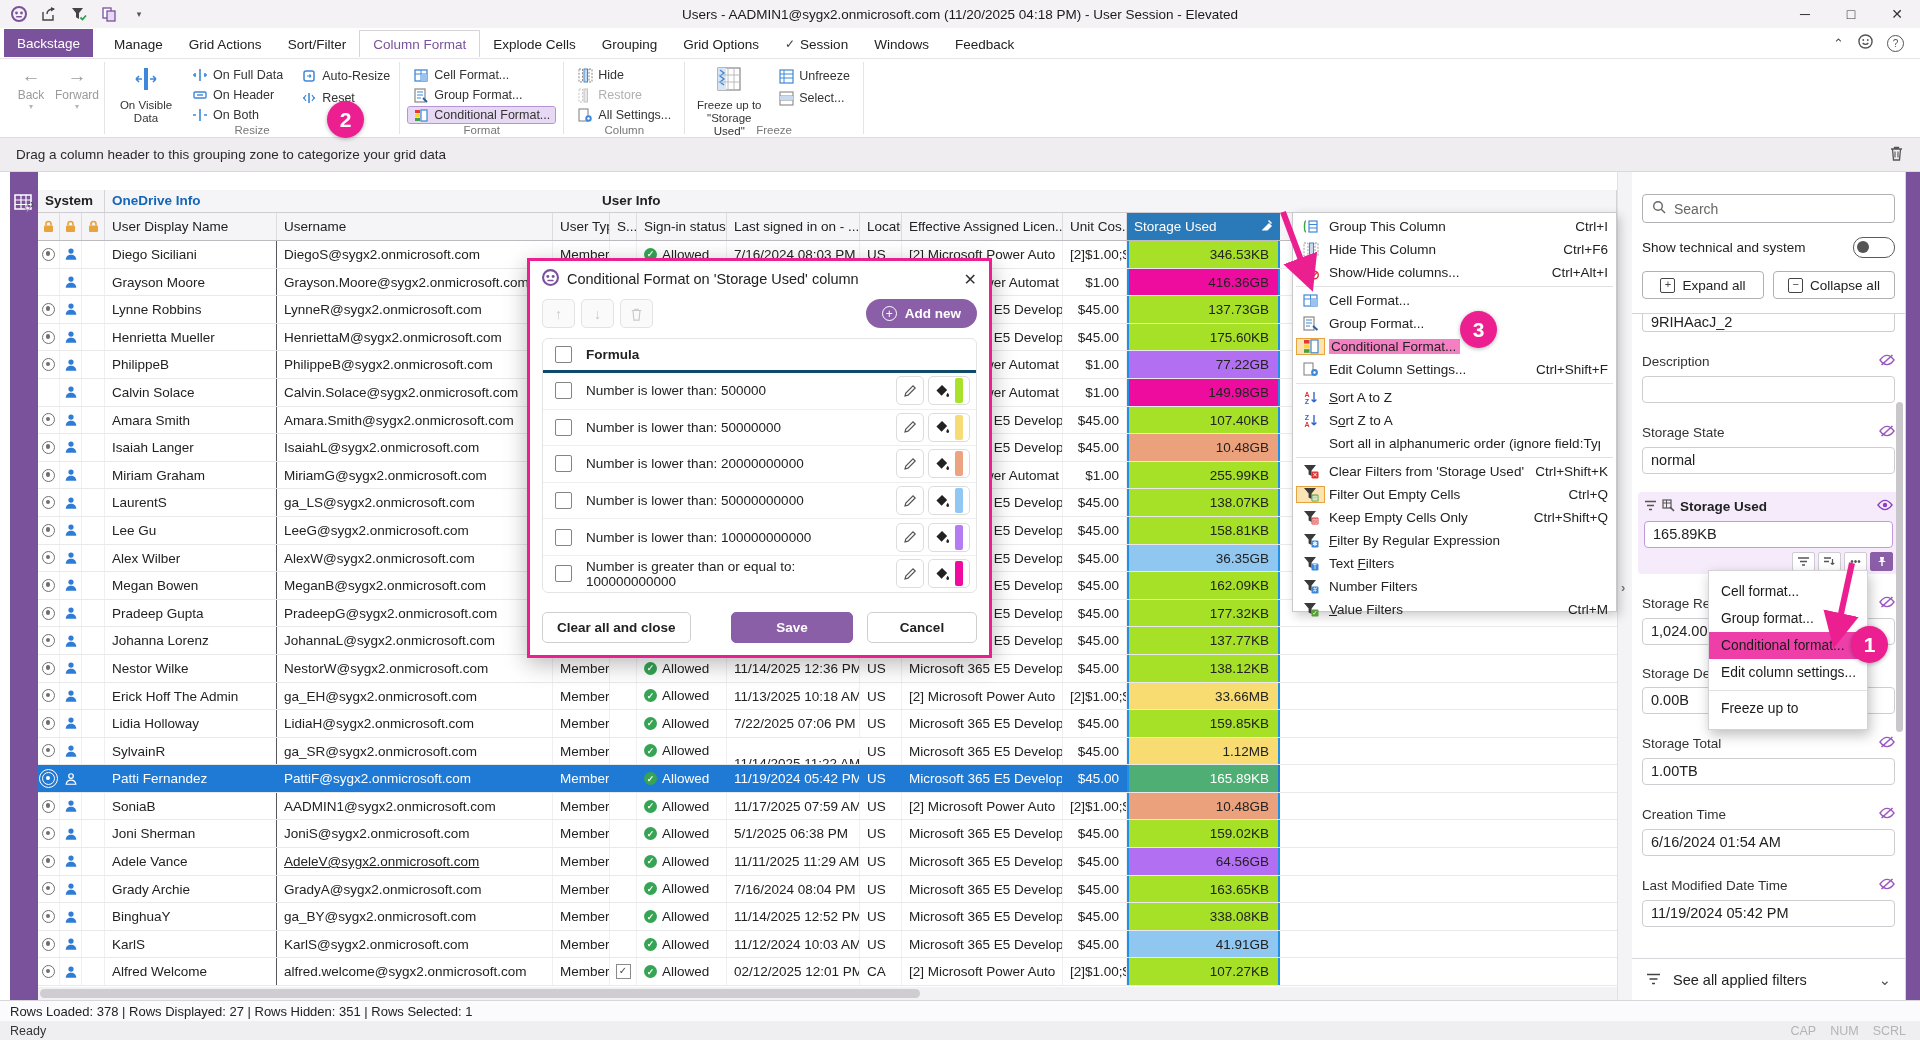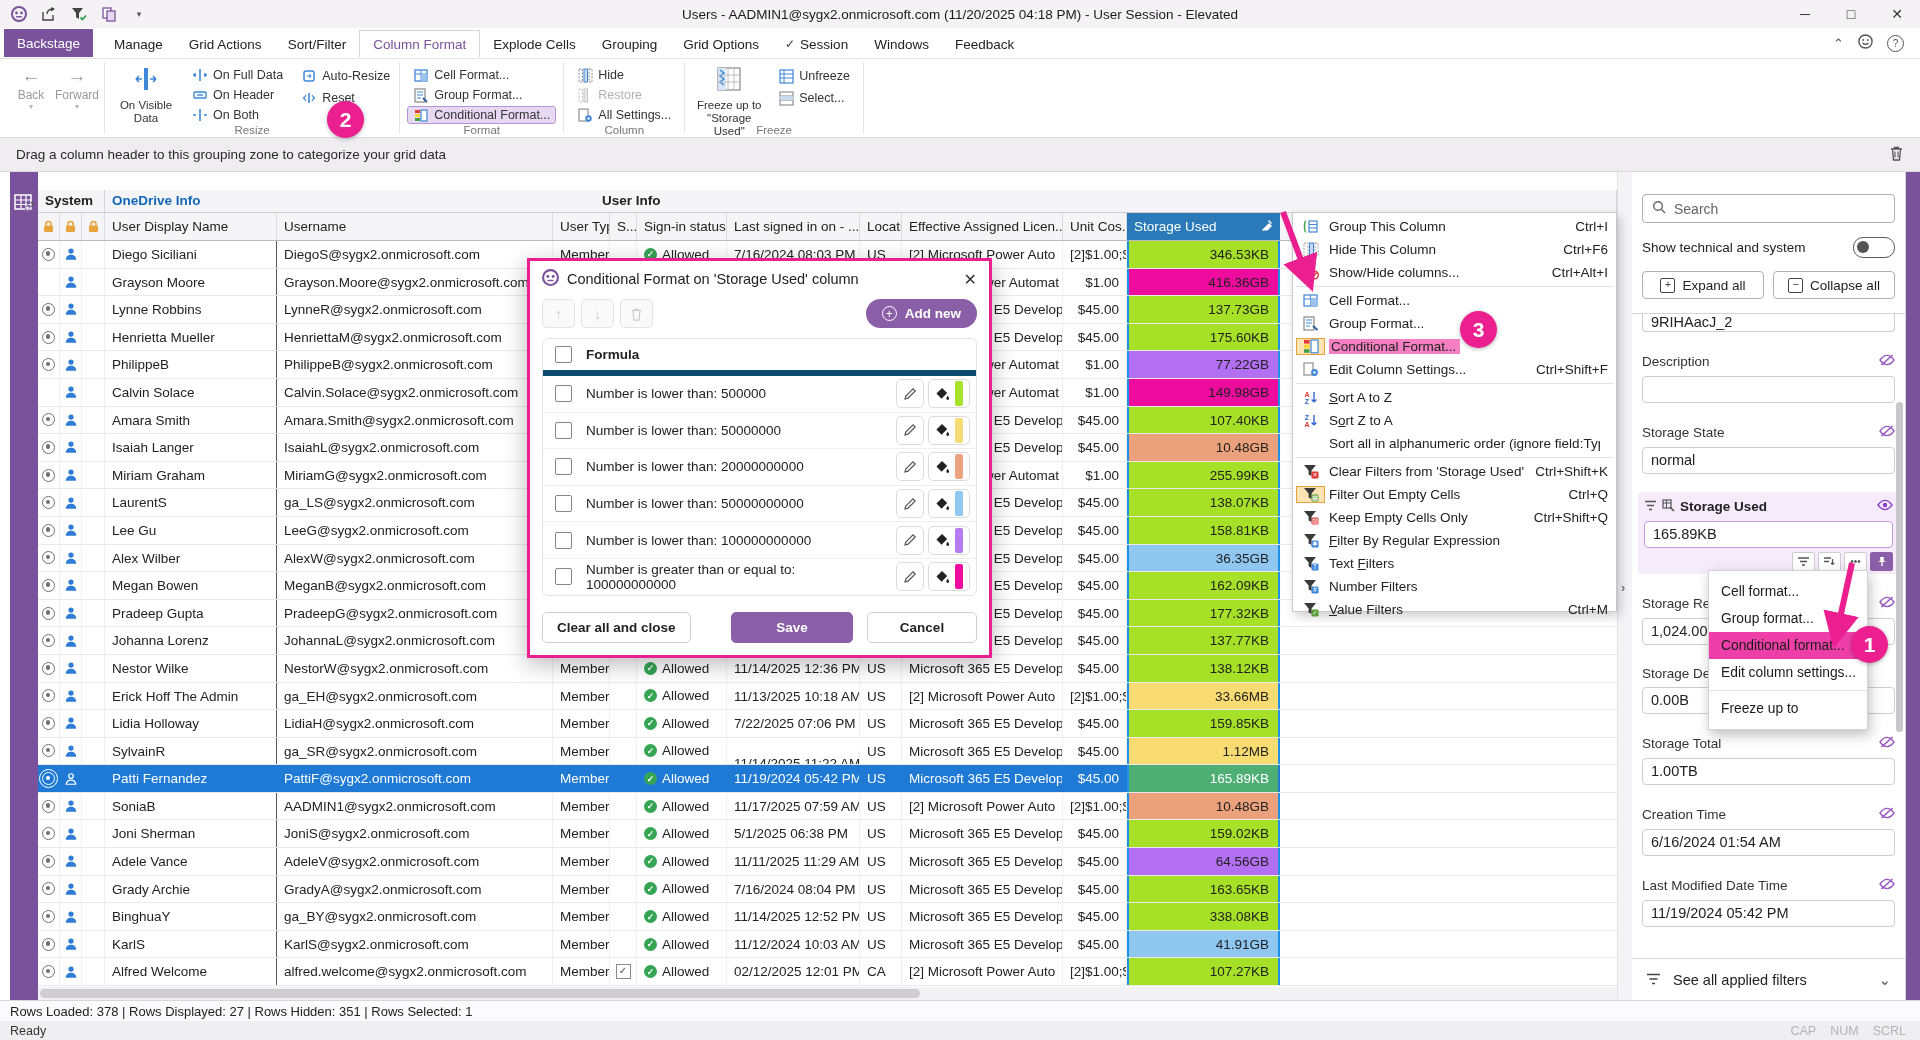--- a/index.html
+++ b/index.html
@@ -99,21 +99,21 @@
   .keys{margin-left:auto;display:flex;gap:14px;color:#b5b3b8;}
   
   .dialog{position:absolute;left:527px;top:258px;width:465px;height:400px;background:#fff;border:3px solid #ec1f90;box-shadow:0 6px 22px rgba(0,0,0,.28);box-sizing:border-box;z-index:30;display:flex;flex-direction:column;}
   .dtitle{display:flex;align-items:center;gap:8px;padding:8px 12px 4px 12px;font-size:14.5px;color:#222;}
   .dclose{margin-left:auto;font-size:16px;color:#333;}
   .dtoolbar{display:flex;align-items:center;gap:6px;padding:6px 12px;}
   .dibtn{width:31px;height:27px;border:1px solid #e3e3e3;border-radius:5px;background:#fafafa;color:#c9c9c9;display:flex;align-items:center;justify-content:center;font-size:14px;}
   .addnew{margin-left:auto;background:#8a5fa8;color:#fff;border-radius:15px;height:29px;display:flex;align-items:center;gap:8px;padding:0 16px;font-size:13.5px;font-weight:bold;}
   .plus{width:15px;height:15px;border:1.5px solid #fff;border-radius:50%;font-size:12px;line-height:14px;text-align:center;font-weight:normal;box-sizing:border-box;}
   .dlist{margin:4px 12px 0 12px;border:1px solid #e4e4e4;border-radius:6px;overflow:hidden;}
-  .dhead{height:31px;display:flex;align-items:center;gap:14px;padding:0 12px;border-bottom:6px solid #0c4a6e;font-size:13.5px;font-weight:bold;color:#222;}
+  .dhead{height:31px;display:flex;align-items:center;gap:14px;padding:0 12px;border-bottom:3px solid #0c4a6e;font-size:13.5px;font-weight:bold;color:#222;}
   .dcheck{width:15px;height:15px;border:1px solid #848484;border-radius:2px;background:#fff;flex:none;}
   .drule{height:35.6px;display:flex;align-items:center;gap:14px;padding:0 6px 0 12px;border-bottom:1px solid #efefef;font-size:13.5px;color:#222;}
   .drule:last-child{border-bottom:none;}
   .rulebtns{margin-left:auto;display:flex;gap:4px;align-items:center;}
   .rbtn{height:27px;border:1px solid #dcdcdc;border-radius:5px;background:#fff;display:flex;align-items:center;justify-content:center;padding:0 6px;color:#444;}
   .rbtn .chip{width:8px;height:25px;border-radius:2px;margin-left:5px;}
   .dfooter{margin-top:auto;display:flex;align-items:center;padding:10px 12px 12px 12px;gap:14px;}
   .dbtn{height:29px;border:1px solid #cfcfcf;border-radius:5px;background:#fff;display:flex;align-items:center;justify-content:center;font-size:13.5px;font-weight:bold;color:#222;padding:0 14px;}
   .dbtn.save{background:#8a5fa8;border-color:#8a5fa8;color:#fff;width:92px;margin-left:auto;}
   .dbtn.cancel{width:80px;}
@@ -1031,21 +1031,21 @@
               <span class="radio"></span>
             </div>
             <div class="gcell center" style="width: 22px;">
               <svg width="14" height="14" viewBox="0 0 16 16">
                 <circle cx="8" cy="4.6" r="3" fill="#2e7cd6"></circle>
                 <path d="M2 14.5c0-3.4 2.7-5.6 6-5.6s6 2.2 6 5.6Z" fill="#2e7cd6"></path>
               </svg>
             </div>
             <div class="gcell" style="width: 23px;"></div>
             <div class="gcell frozen" style="width: 172px;">Adele Vance</div>
-            <div class="gcell " style="width: 276px;">AdeleV@sygx2.onmicrosoft.com</div>
+            <div class="gcell " style="width: 276px; text-decoration: underline;">AdeleV@sygx2.onmicrosoft.com</div>
             <div class="gcell " style="width: 57px;">Member</div>
             <div class="gcell center" style="width: 27px;"></div>
             <div class="gcell signin" style="width: 90px;">
               <span class="chk">✓</span>
               <span>Allowed</span>
             </div>
             <div class="gcell " style="width: 133px;">11/11/2025 11:29 AM</div>
             <div class="gcell " style="width: 42px;">US</div>
             <div class="gcell " style="width: 161px;">Microsoft 365 E5 Develop</div>
             <div class="gcell num" style="width: 64px;">$45.00</div>

